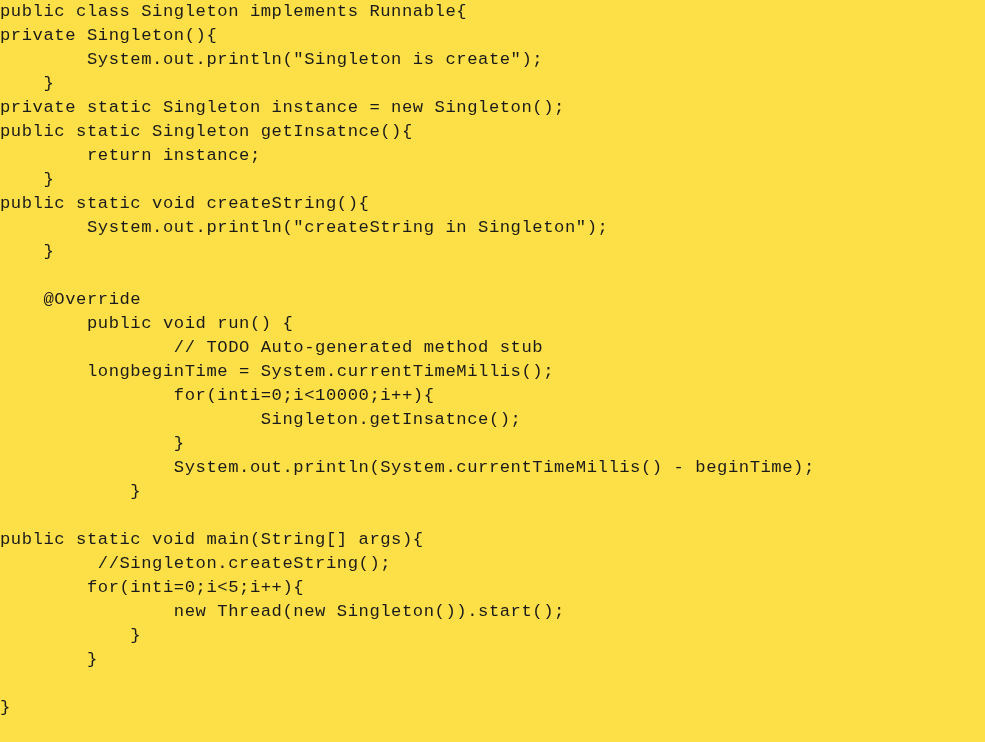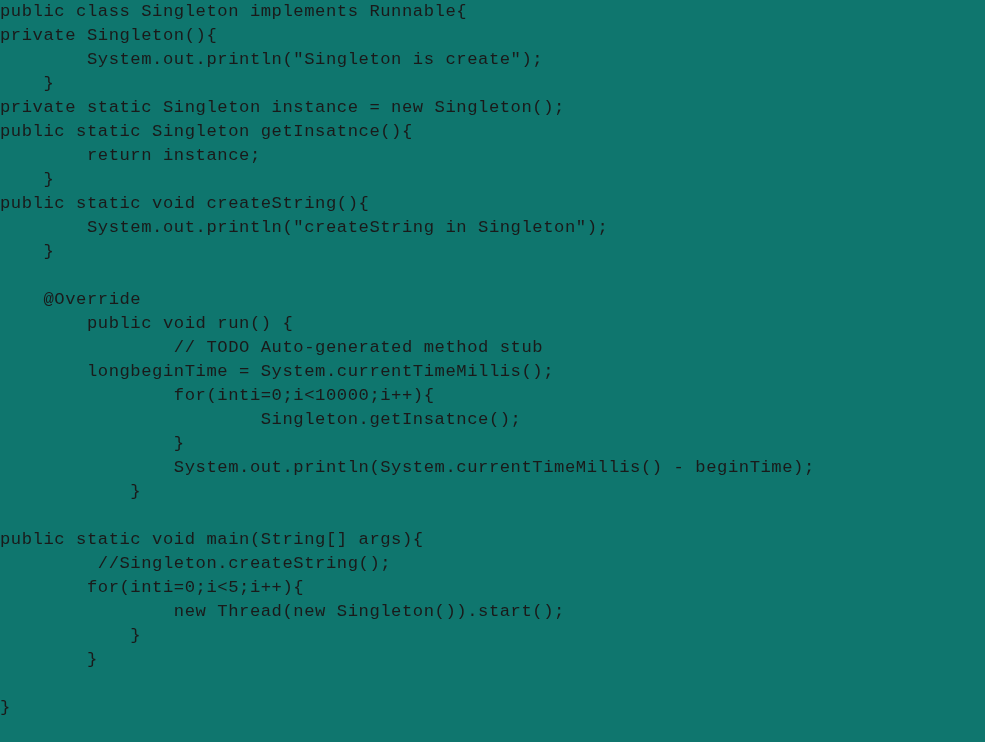--- a/index.html
+++ b/index.html
@@ -5,21 +5,21 @@
 <style>
   html, body {
     margin: 0;
     padding: 0;
     background: #ffffff;
   }
   #screenshot {
     position: relative;
     width: 985px;
     height: 742px;
-    background: #0f766e;
+    background: #fde047;
     overflow: hidden;
   }
   #code-listing {
     position: absolute;
     left: 0;
     top: 0;
     width: 985px;
     padding: 0;
     margin: 0;
   }

